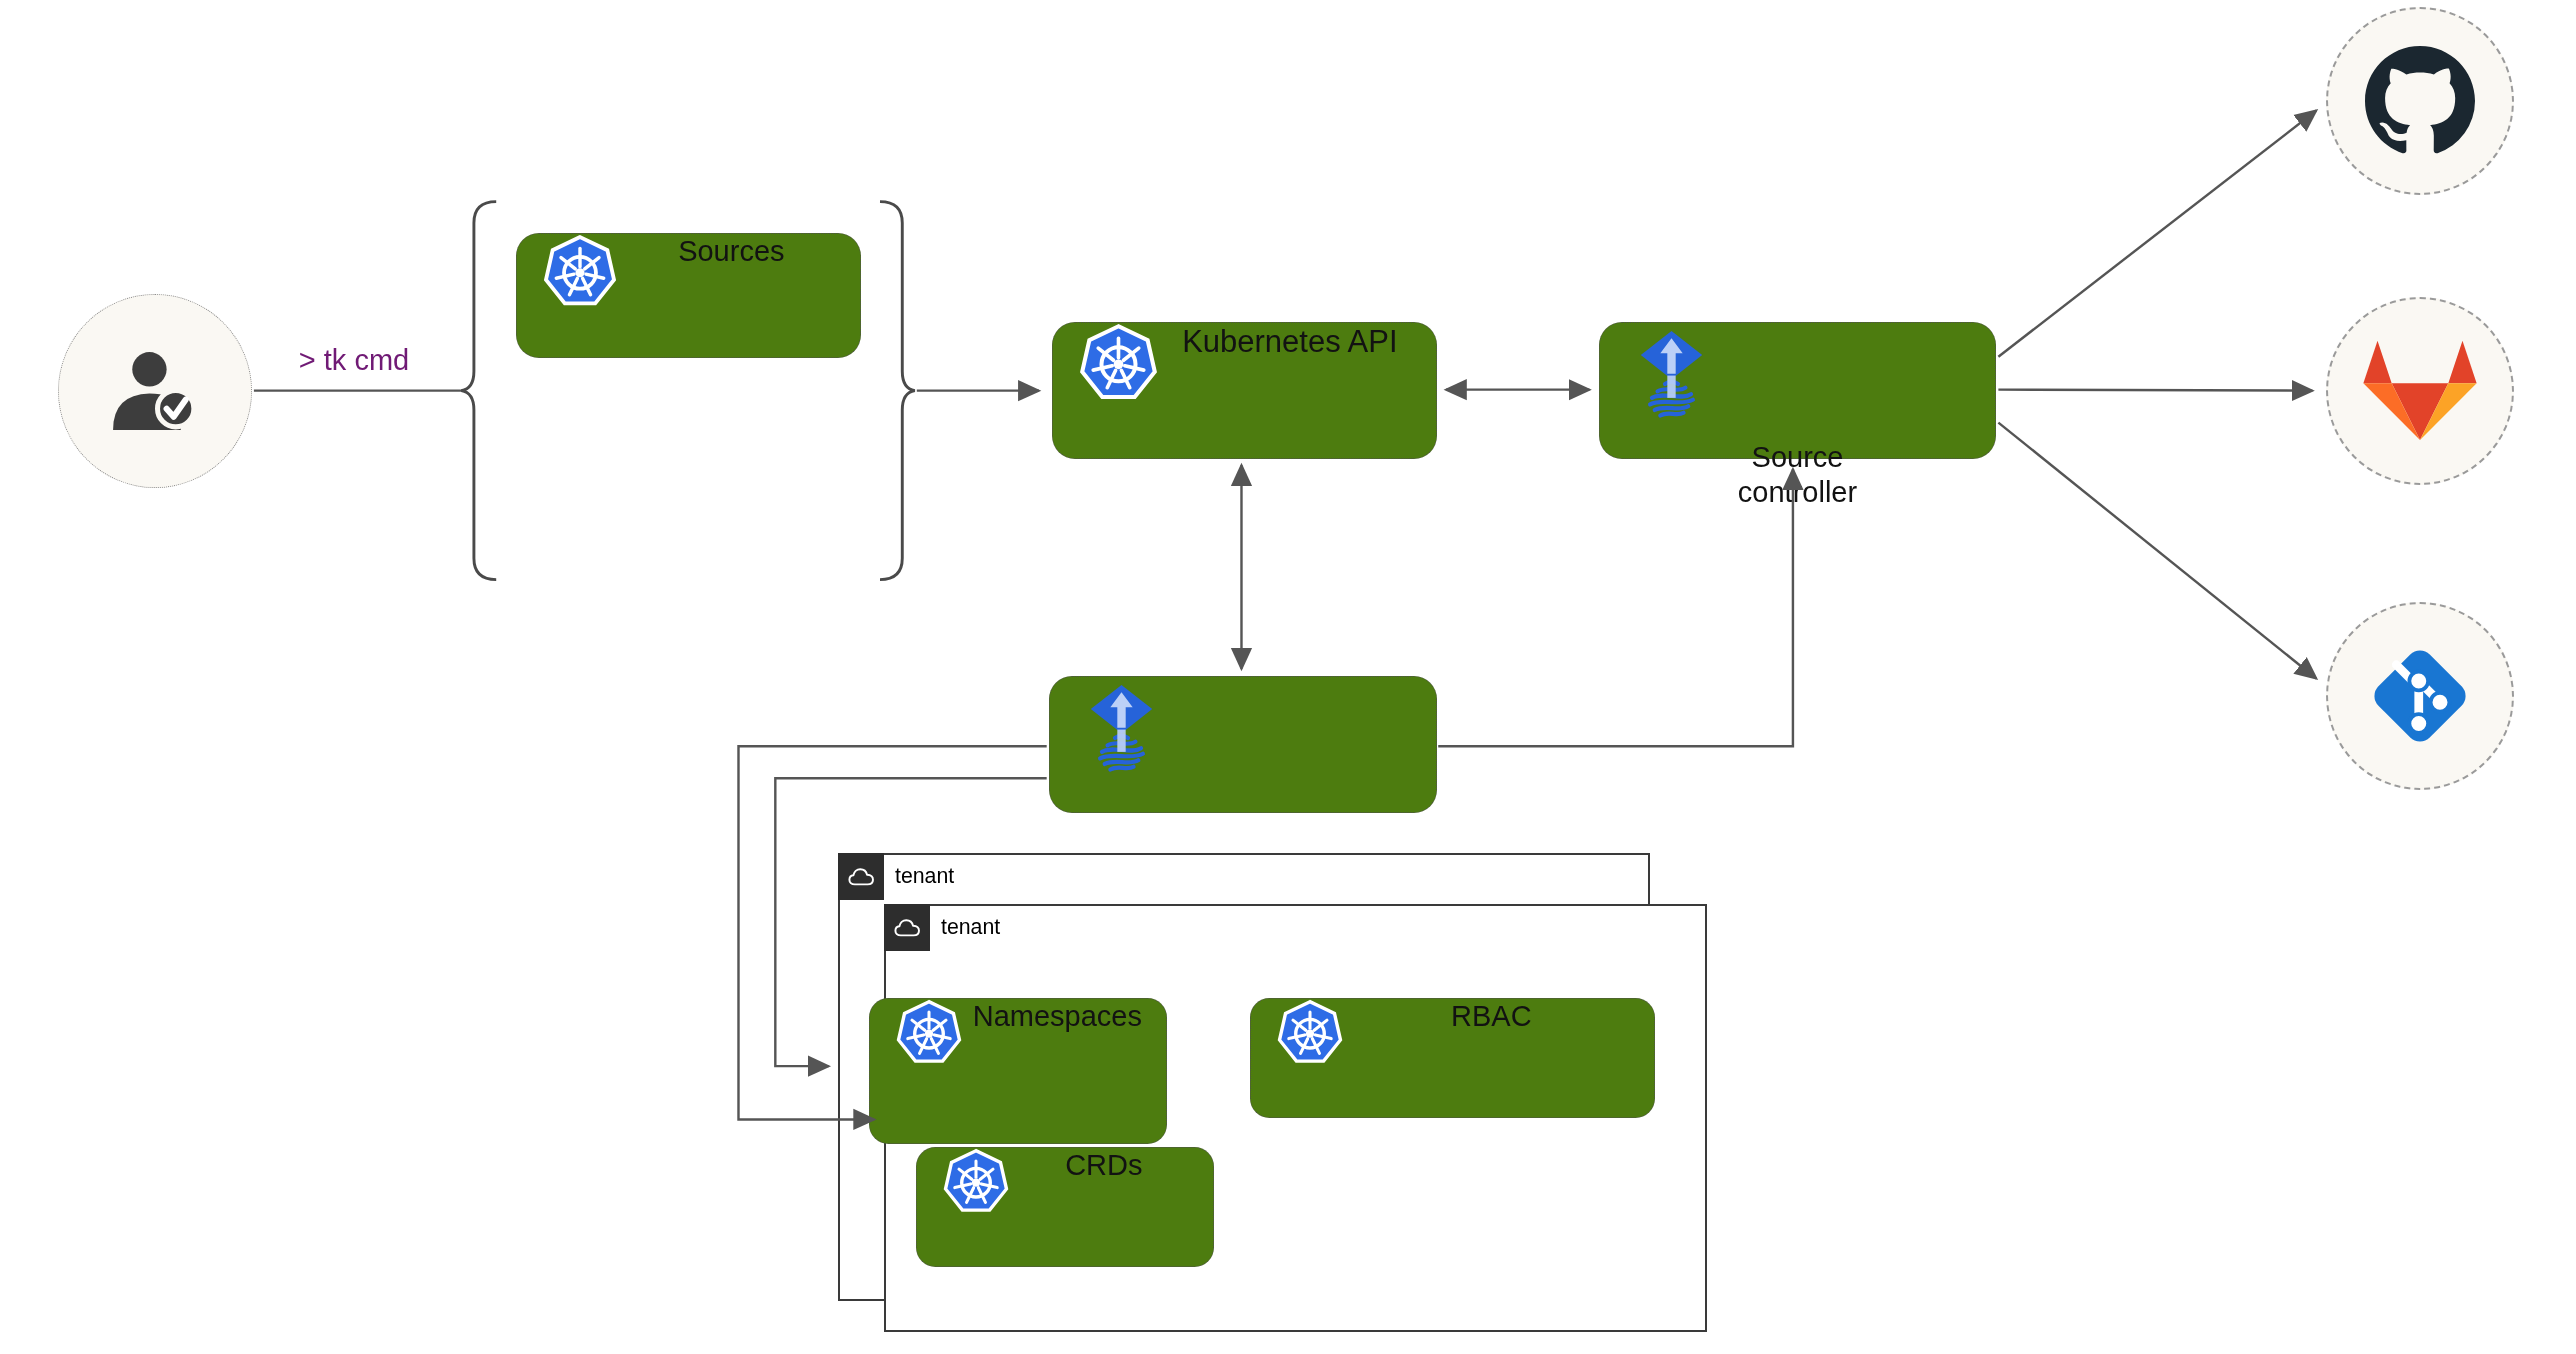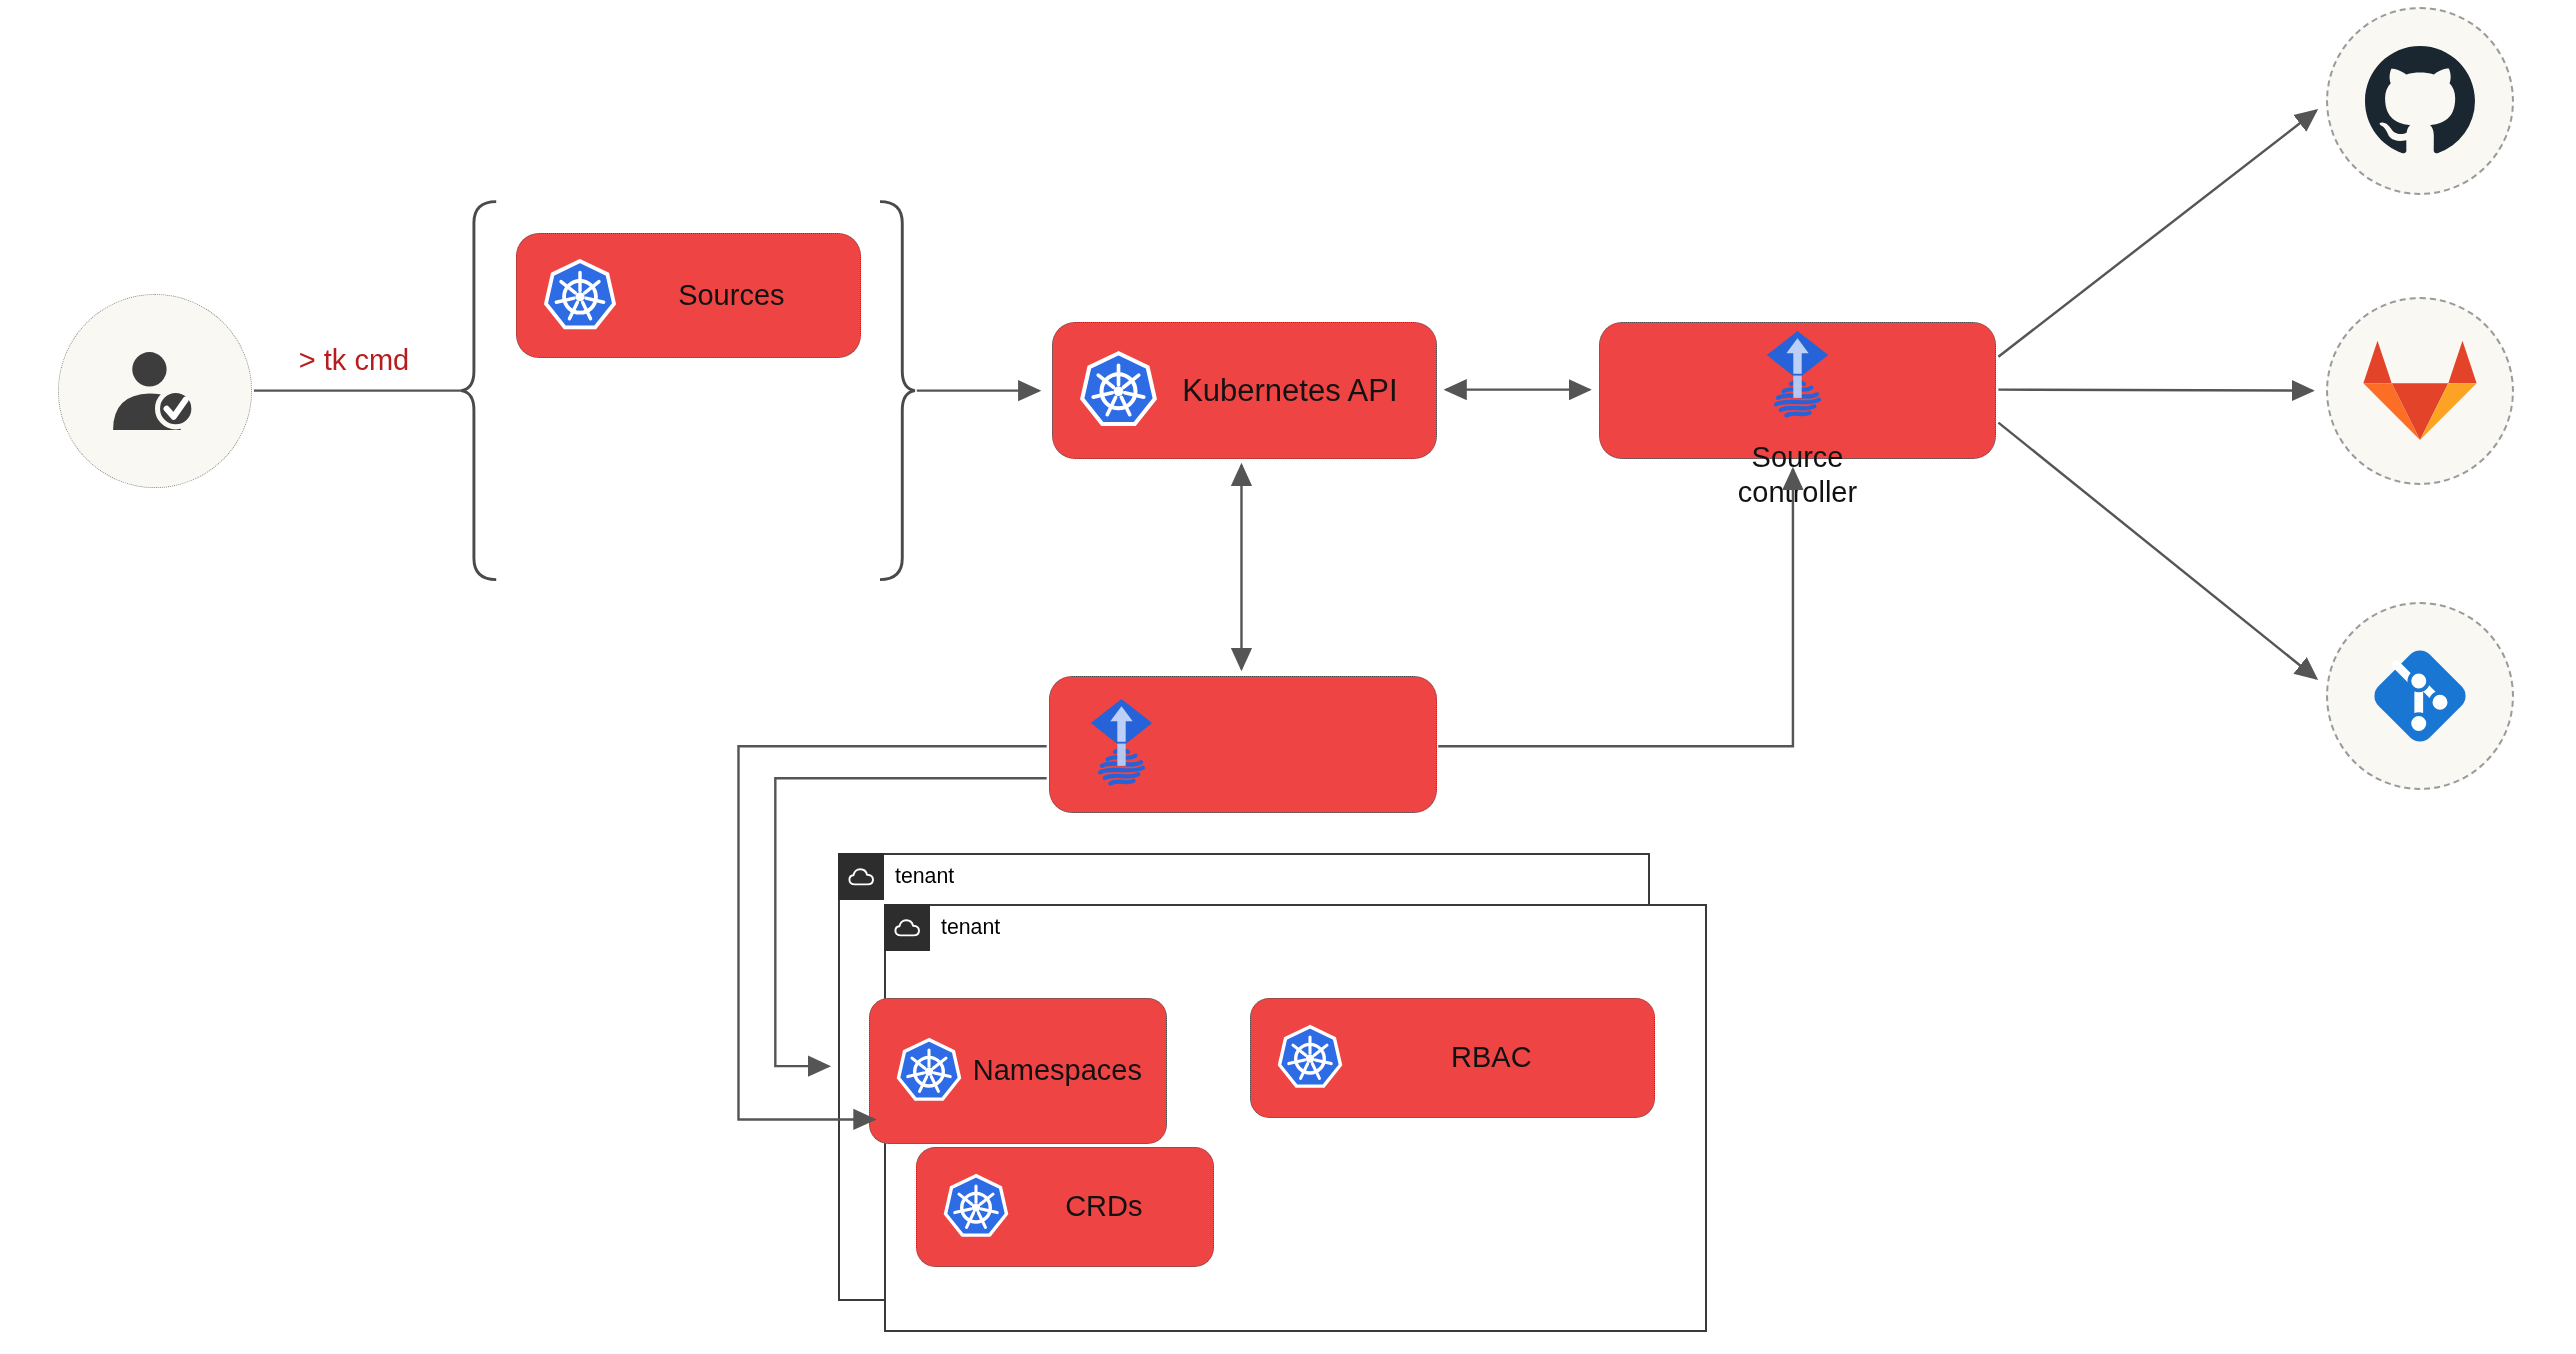--- a/index.html
+++ b/index.html
@@ -12,40 +12,40 @@
   
   .big-circle {
     position:absolute; border-radius:50%; background:#faf8f3;
     display:flex; align-items:center; justify-content:center; box-sizing:border-box;
   }
   .dotted-circle { border:1.9px dotted #8a8a8a; }
   .dashed-circle { border:2.4px dashed #9a9a9a; }
 
   
   .node {
-    position:absolute; box-sizing:border-box; background:#ef4444;
+    position:absolute; box-sizing:border-box; background:#4d7c0f;
     border:1.9px dotted #4f4f4f; border-radius:23px;
-    display:flex; align-items:center; gap:9.7px; padding:0 25px;
+    display:flex; align-items:flex-start; gap:9.7px; padding:0 25px;
   }
   .node .icon-wrap { flex:0 0 auto; display:flex; align-items:center; }
   .node .label { flex:1 1 auto; text-align:center; font-size:29px; line-height:1.22; color:#121212; }
   .node.small { border-radius:19.4px; }
 
   
   .tenant-box {
     position:absolute; box-sizing:border-box; background:#ffffff;
     border:2.9px solid #3a3a3a;
   }
   .tenant-tab {
     position:absolute; box-sizing:border-box; background:#2d2d2d;
     display:flex; align-items:center; justify-content:center;
   }
   .tenant-label { position:absolute; font-size:21.3px; color:#000000; line-height:29px; }
 
-  .cli-label { position:absolute; font-size:29px; color:#b91c1c; white-space:nowrap; }
+  .cli-label { position:absolute; font-size:29px; color:#701a75; white-space:nowrap; }
 
   #wires { position:absolute; left:0; top:0; z-index:40; pointer-events:none; }
   .z1 { z-index:1; } .z2 { z-index:2; } .z3 { z-index:3; } .z4 { z-index:4; }
 </style>
 </head>
 <body>
 
 <div id="canvas">
 
   <svg id="wires" width="2576" height="1355" viewBox="0 0 2658 1398">

